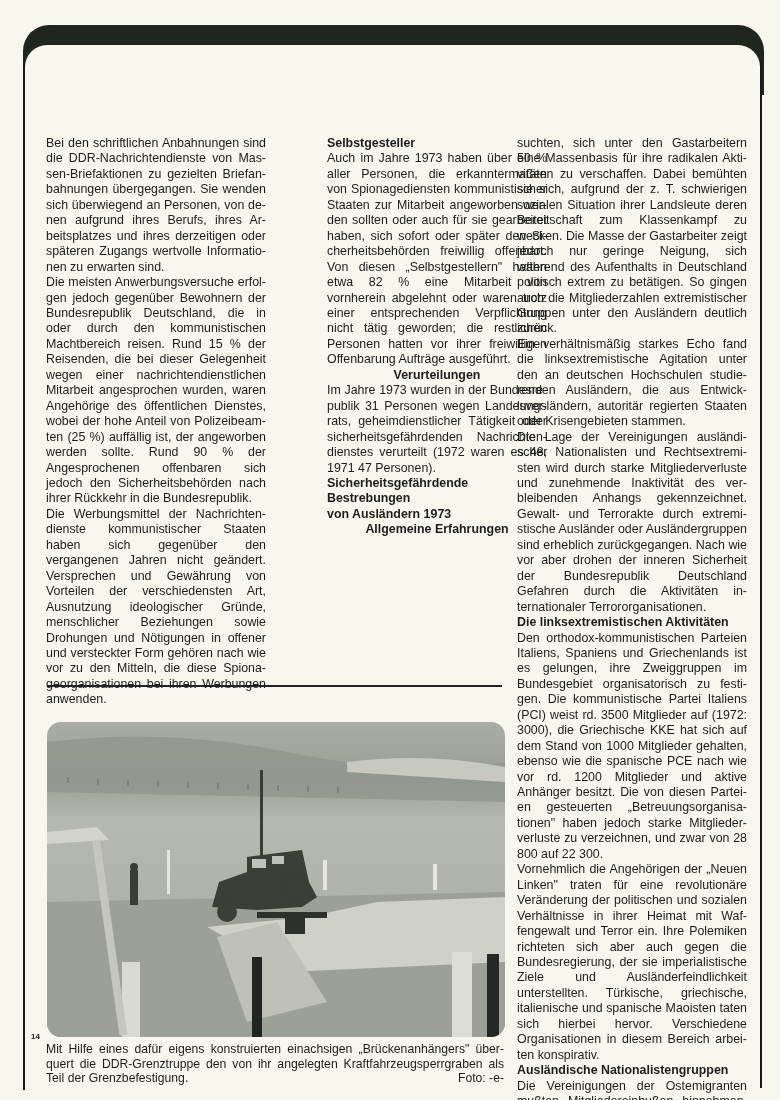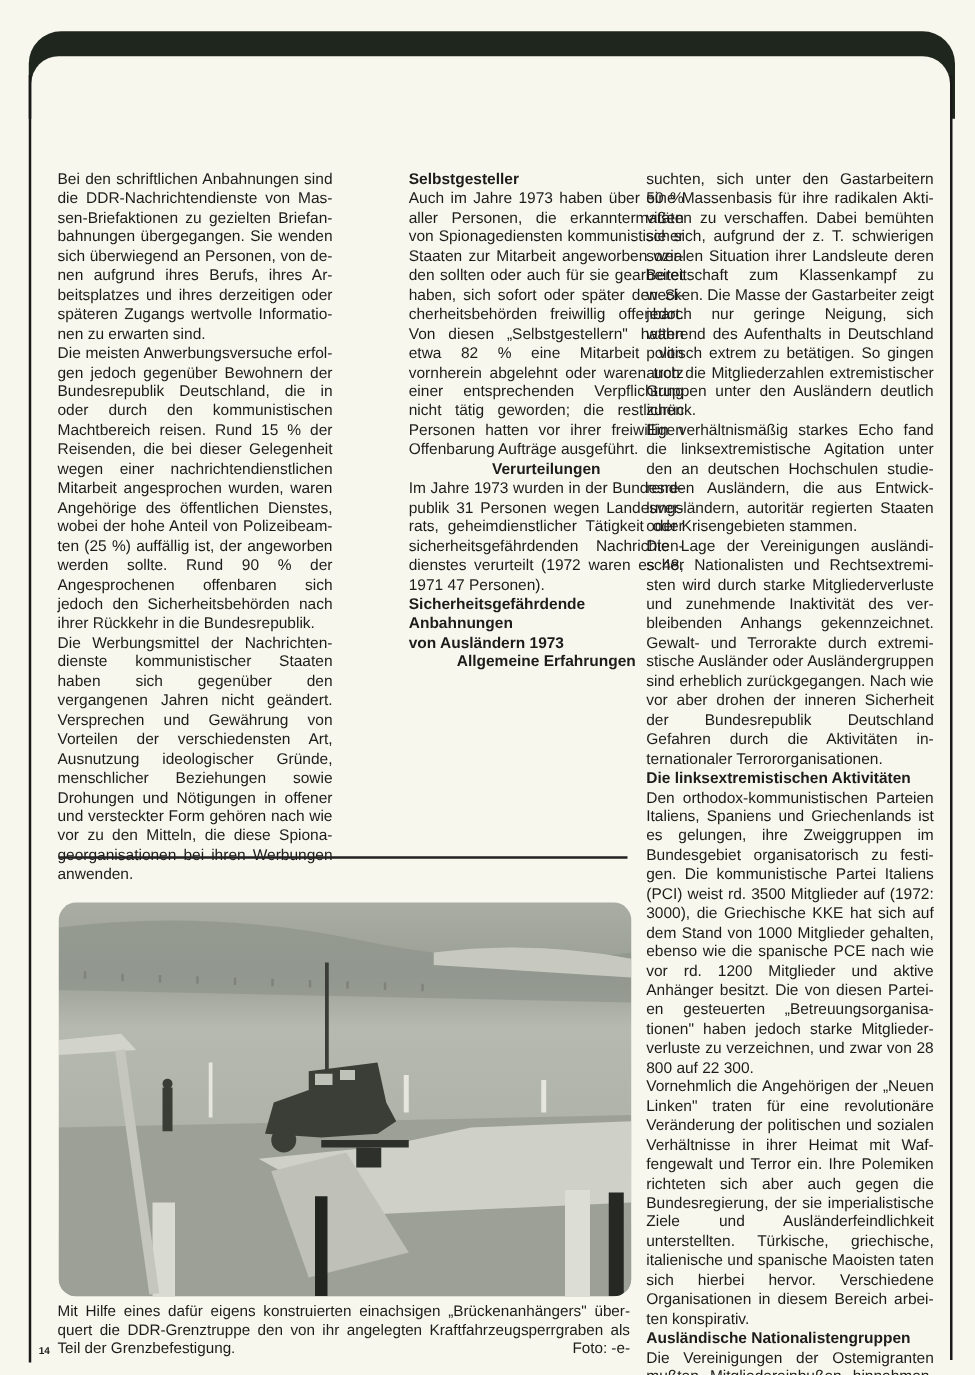--- a/index.html
+++ b/index.html
@@ -44,21 +44,21 @@
     position: absolute; left: 47px; top: 722px; width: 458px; height: 315px;
     border-radius: 14px; overflow: hidden;
     background: linear-gradient(180deg, #a9ada3 0%, #9a9f96 18%, #b6b9b0 32%, #aeb2a9 60%, #c4c6bd 72%, #a4a79e 85%, #8d9088 100%);
   }
   .caption {
     position: absolute; left: 46px; top: 1042px; width: 458px;
     font-size: 12.2px; line-height: 14.5px; text-align: justify;
   }
   .caption .credit { float: right; }
   .page-num {
-    position: absolute; left: 31px; top: 1076px; font-size: 8px; font-weight: bold;
+    position: absolute; left: 31px; top: 1032px; font-size: 8px; font-weight: bold;
   }
 </style>
 </head>
 <body>
 
 <div class="frame-band"></div>
 <div class="frame-inner"></div>
 <div class="frame-left"></div>
 <div class="frame-right"></div>
 
@@ -67,21 +67,21 @@
   <p>Die meisten Anwerbungsversuche erfol­gen jedoch gegenüber Bewohnern der Bundesrepublik Deutschland, die in oder durch den kommunistischen Machtbereich reisen. Rund 15 % der Reisenden, die bei dieser Gelegenheit wegen einer nachrichtendienstlichen Mitarbeit angesprochen wurden, waren Angehörige des öffentlichen Dienstes, wobei der hohe Anteil von Polizeibeam­ten (25 %) auffällig ist, der angeworben werden sollte. Rund 90 % der Angespro­chenen offenbaren sich jedoch den Si­cherheitsbehörden nach ihrer Rückkehr in die Bundesrepublik.</p>
   <p>Die Werbungsmittel der Nachrichten­dienste kommunistischer Staaten haben sich gegenüber den vergangenen Jah­ren nicht geändert. Versprechen und Gewährung von Vorteilen der verschie­densten Art, Ausnutzung ideologischer Gründe, menschlicher Beziehungen so­wie Drohungen und Nötigungen in offe­ner und versteckter Form gehören nach wie vor zu den Mitteln, die diese Spiona­georganisationen bei ihren Werbungen anwenden.</p>
 </div>
 
 <div class="col col2">
   <p class="h">Selbstgesteller</p>
   <p>Auch im Jahre 1973 haben über 50 % al­ler Personen, die erkanntermaßen von Spionagediensten kommunistischer Staaten zur Mitarbeit angeworben wer­den sollten oder auch für sie gearbeitet haben, sich sofort oder später den Si­cherheitsbehörden freiwillig offenbart. Von diesen „Selbstgestellern" hatten etwa 82 % eine Mitarbeit von vornherein abgelehnt oder waren trotz einer ent­sprechenden Verpflichtung nicht tätig geworden; die restlichen Personen hat­ten vor ihrer freiwilligen Offenbarung Aufträge ausgeführt.</p>
   <p class="h gap-h">Verurteilungen</p>
   <p>Im Jahre 1973 wurden in der Bundesre­publik 31 Personen wegen Landesver­rats, geheimdienstlicher Tätigkeit oder sicherheitsgefährdenden Nachrichten­dienstes verurteilt (1972 waren es 48, 1971 47 Personen).</p>
   <p class="h gap-big" style="margin-bottom:0">Sicherheitsgefährdende</p>
-  <p class="h" style="margin-bottom:0">Anbahnungen</p>
+  <p class="h" style="margin-bottom:0">Bestrebungen</p>
   <p class="h">von Ausländern 1973</p>
   <p class="h gap-h">Allgemeine Erfahrungen</p>
 </div>
 
 <div class="col col3">
   <p>suchten, sich unter den Gastarbeitern eine Massenbasis für ihre radikalen Akti­vitäten zu verschaffen. Dabei bemühten sie sich, aufgrund der z. T. schwierigen sozialen Situation ihrer Landsleute de­ren Bereitschaft zum Klassenkampf zu wecken. Die Masse der Gastarbeiter zeigt jedoch nur geringe Neigung, sich während des Aufenthalts in Deutschland politisch extrem zu betätigen. So gingen auch die Mitgliederzahlen extremisti­scher Gruppen unter den Ausländern deutlich zurück.</p>
   <p>Ein verhältnismäßig starkes Echo fand die linksextremistische Agitation unter den an deutschen Hochschulen studie­renden Ausländern, die aus Entwick­lungsländern, autoritär regierten Staa­ten oder Krisengebieten stammen.</p>
   <p>Die Lage der Vereinigungen ausländi­scher Nationalisten und Rechtsextremi­sten wird durch starke Mitgliederverlu­ste und zunehmende Inaktivität des ver­bleibenden Anhangs gekennzeichnet. Gewalt- und Terrorakte durch extremi­stische Ausländer oder Ausländergrup­pen sind erheblich zurückgegangen. Nach wie vor aber drohen der inneren Sicherheit der Bundesrepublik Deutsch­land Gefahren durch die Aktivitäten in­ternationaler Terrororganisationen.</p>
   <p class="h gap-big">Die linksextremistischen Aktivitäten</p>
   <p>Den orthodox-kommunistischen Partei­en Italiens, Spaniens und Griechenlands ist es gelungen, ihre Zweiggruppen im Bundesgebiet organisatorisch zu festi­gen. Die kommunistische Partei Italiens (PCI) weist rd. 3500 Mitglieder auf (1972: 3000), die Griechische KKE hat sich auf dem Stand von 1000 Mitglieder gehal­ten, ebenso wie die spanische PCE nach wie vor rd. 1200 Mitglieder und aktive Anhänger besitzt. Die von diesen Partei­en gesteuerten „Betreuungsorganisa­tionen" haben jedoch starke Mitglieder­verluste zu verzeichnen, und zwar von 28 800 auf 22 300.</p>

